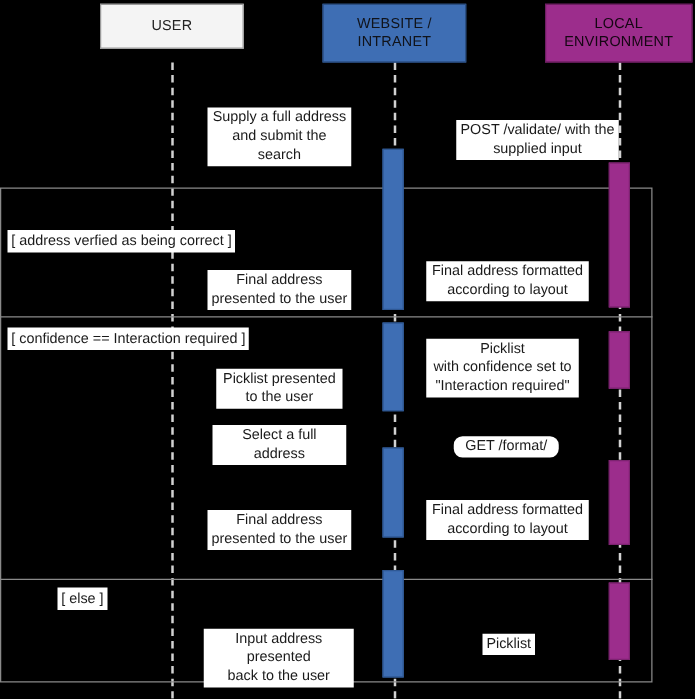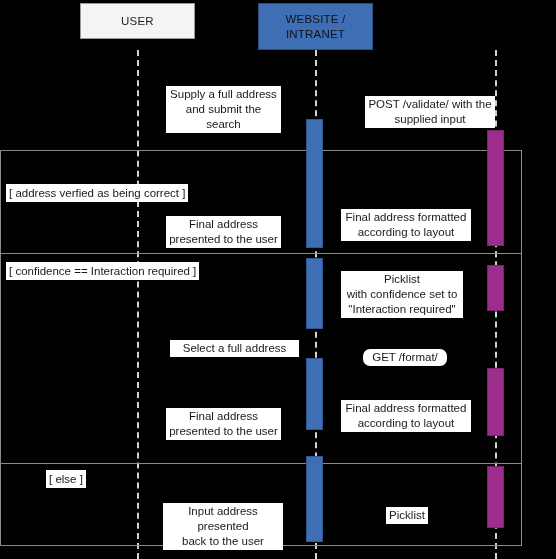--- a/index.html
+++ b/index.html
@@ -128,20 +128,22 @@
   <div class="lifeline" style="left:315px; top:50px; height:509px;"></div>
   <div class="lifeline" style="left:495px; top:50px; height:509px;"></div>
 
   <div class="fragment" style="left:0px; top:150px; width:522px; height:396px;"></div>
   <div class="divider" style="left:0px; top:253px; width:522px;"></div>
   <div class="divider" style="left:0px; top:463px; width:522px;"></div>
 
   <div class="participant user" style="left:80px; top:3px; width:115px; height:36px;">USER</div>
   <div class="participant website" style="left:258px; top:3px; width:115px; height:47px; white-space:pre-line;">WEBSITE /
 INTRANET</div>
+  <div class="participant local" style="left:436px; top:3px; width:118px; height:47px; white-space:pre-line;">LOCAL
+ENVIRONMENT</div>
 
   <div class="activation blue" style="left:306px; top:119px; width:17px; height:129px;"></div>
   <div class="activation blue" style="left:306px; top:258px; width:17px; height:71px;"></div>
   <div class="activation blue" style="left:306px; top:358px; width:17px; height:72px;"></div>
   <div class="activation blue" style="left:306px; top:456px; width:17px; height:86px;"></div>
 
   <div class="activation purple" style="left:487px; top:130px; width:17px; height:116px;"></div>
   <div class="activation purple" style="left:487px; top:265px; width:17px; height:46px;"></div>
   <div class="activation purple" style="left:487px; top:368px; width:17px; height:68px;"></div>
   <div class="activation purple" style="left:487px; top:466px; width:17px; height:62px;"></div>
@@ -159,22 +161,24 @@
   <div class="msg" style="left:341px; top:209px; width:130px;">Final address formatted
 according to layout</div>
 
   <div class="msg" style="left:166px; top:216px; width:115px;">Final address
 presented to the user</div>
 
   <div class="msg" style="left:341px; top:271px; width:122px;">Picklist
 with confidence set to
 "Interaction required"</div>
 
+  <div class="msg" style="left:173px; top:295px; width:101px;">Picklist presented
+to the user</div>
 
-  <div class="msg" style="left:170px; top:340px; width:129px;">Select a full address</div>
+  <div class="msg" style="left:170px; top:340px; width:107px;">Select a full address</div>
 
   <div class="msg" style="left:363px; top:349px; width:84px;border-radius:7px;">GET /format/</div>
 
   <div class="msg" style="left:341px; top:400px; width:130px;">Final address formatted
 according to layout</div>
 
   <div class="msg" style="left:166px; top:408px; width:115px;">Final address
 presented to the user</div>
 
   <div class="msg" style="left:386px; top:507px; width:42px;">Picklist</div>

